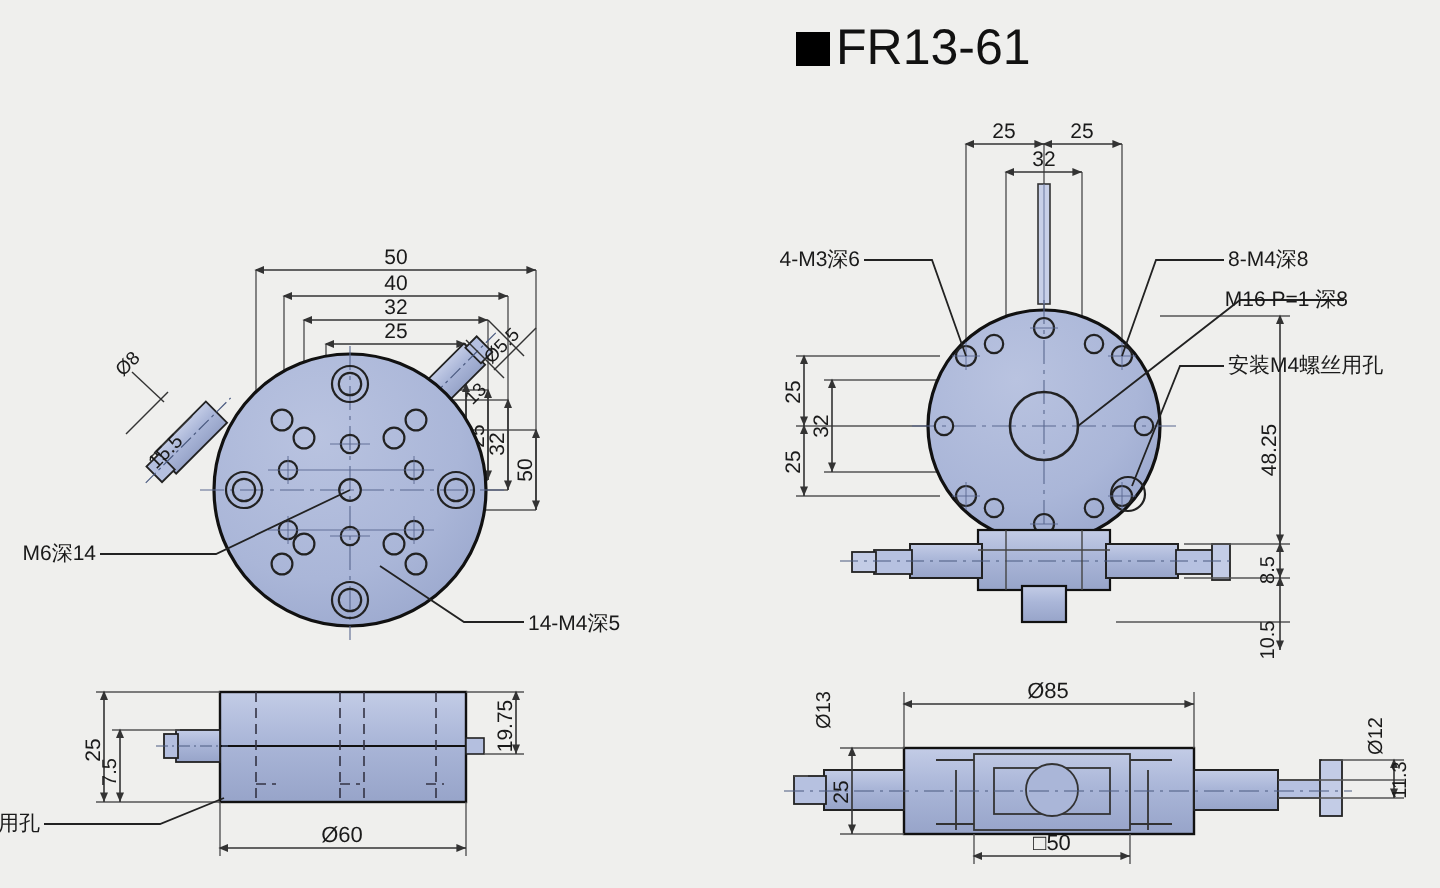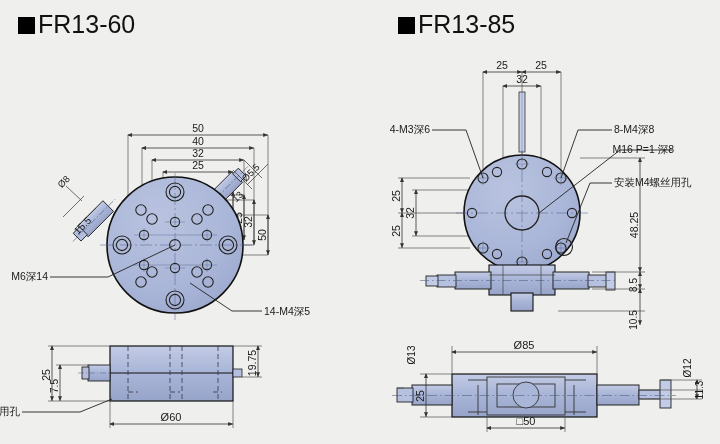--- a/index.html
+++ b/index.html
@@ -29,26 +29,23 @@
   #title-left{left:18px;top:10px;}
   #title-right{left:398px;top:10px;}
   svg{position:absolute;left:0;top:0;}
   text{font-family:"Liberation Sans","DejaVu Sans",sans-serif;fill:#1a1a1a;}
 </style>
 </head>
 <body>
 
 <div id="root">
 
-  <div class="title" id="title-left">
-    <span class="sq"></span><span>FR13-60</span>
-  </div>
 
   <div class="title" id="title-right">
-    <span class="sq"></span><span>FR13-85</span>
+    <span class="sq"></span><span>FR13-61</span>
   </div>
 
   <svg width="720" height="444">
     <defs>
       <marker id="ar" markerWidth="7" markerHeight="7" refX="6" refY="2.5" orient="auto">
         <path d="M0,0 L6,2.5 L0,5 z" fill="#333"></path>
       </marker>
       <marker id="arS" markerWidth="7" markerHeight="7" refX="1" refY="2.5" orient="auto">
         <path d="M6,0 L0,2.5 L6,5 z" fill="#333"></path>
       </marker>

